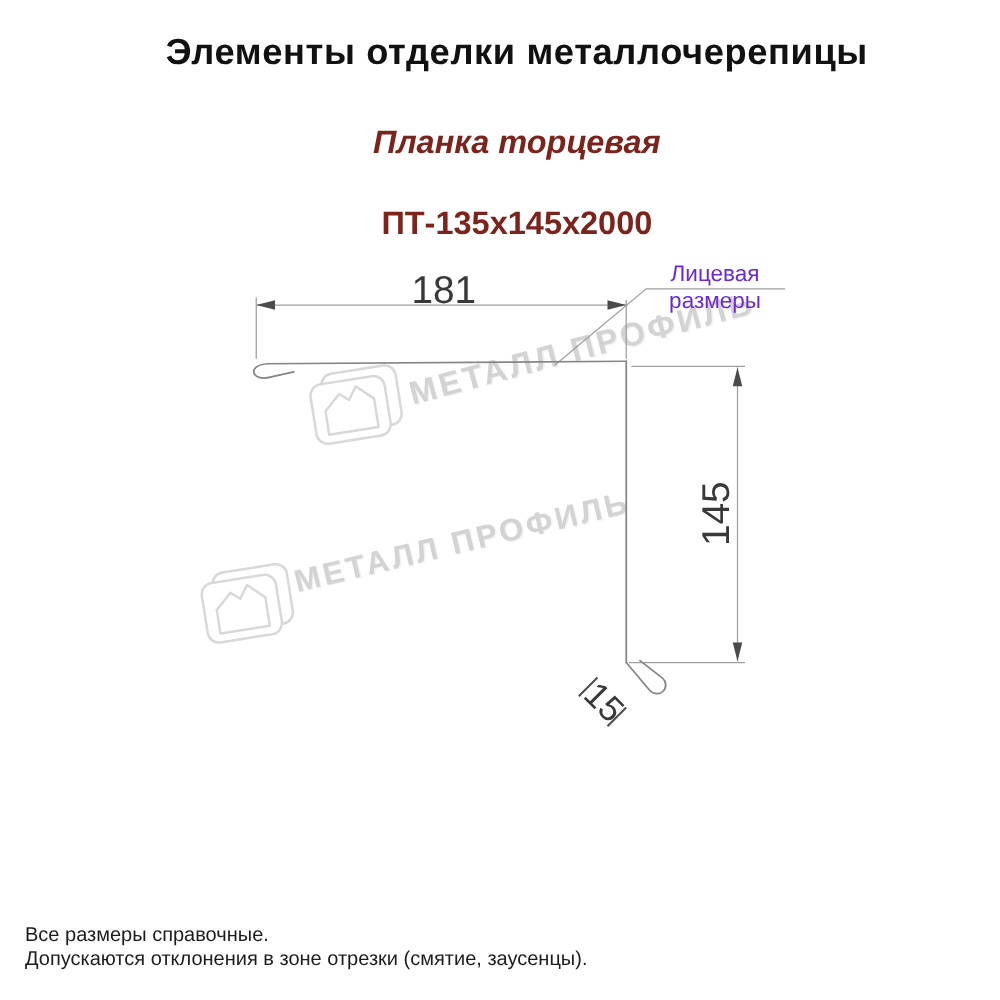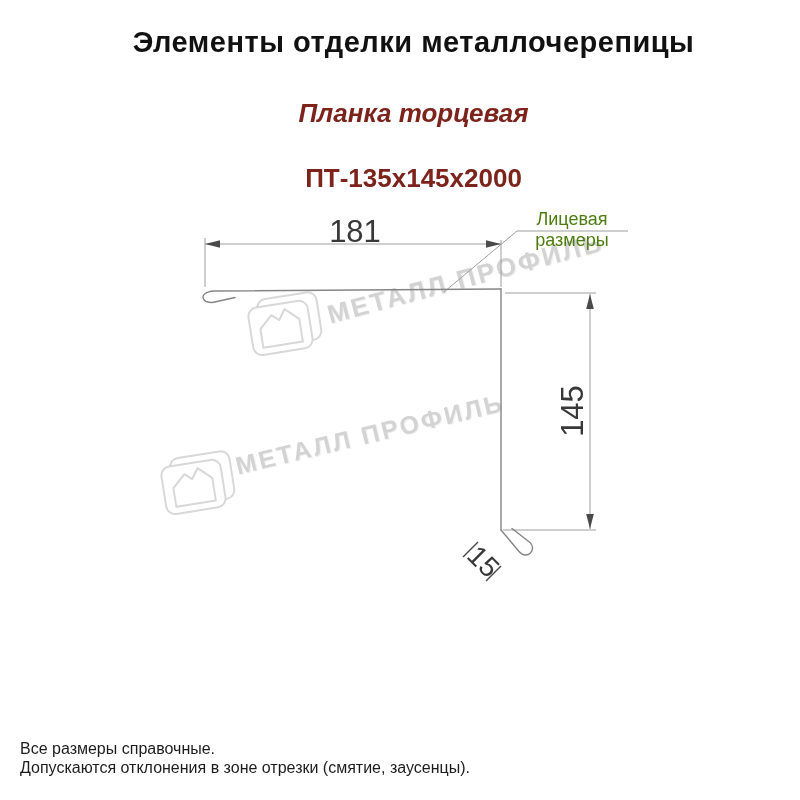--- a/index.html
+++ b/index.html
@@ -30,21 +30,21 @@
        transform:rotate(-13.5deg);transform-origin:left center;}
   .drawing{position:absolute;left:0;top:0;z-index:2;}
   .dim-label{
     position:absolute;color:#383838;font-size:31px;white-space:nowrap;z-index:3;
   }
   .dim-135{left:355px;top:214px;transform:translateX(-50%);}
   .dim-145{left:573px;top:411px;transform:translate(-50%,-50%) rotate(-90deg);}
   .dim-15{left:483px;top:562px;font-size:28px;transform:translate(-50%,-50%) rotate(45deg);}
   .face-label{
     position:absolute;left:572px;top:209px;transform:translateX(-50%);
-    text-align:center;font-size:18px;line-height:21px;color:#4d7c0f;z-index:3;white-space:nowrap;
+    text-align:center;font-size:18px;line-height:21px;color:#6d28d9;z-index:3;white-space:nowrap;
   }
   .footer-line{position:absolute;left:20px;font-size:16px;color:#1c1c1c;z-index:3;white-space:nowrap;}
   .footer-1{top:740px;}
   .footer-2{top:759px;}
 </style>
 </head>
 <body>
 
 <div class="canvas">
 

